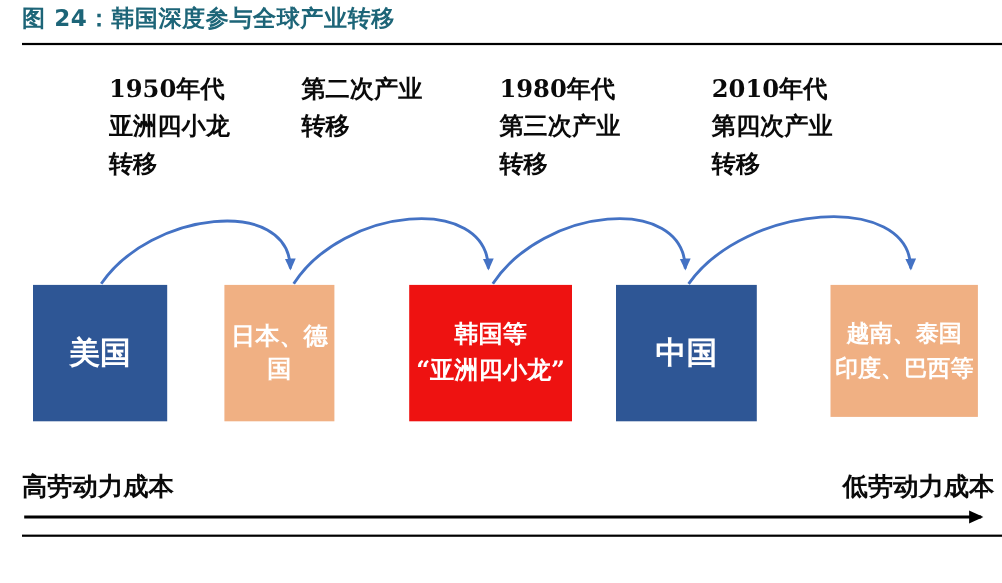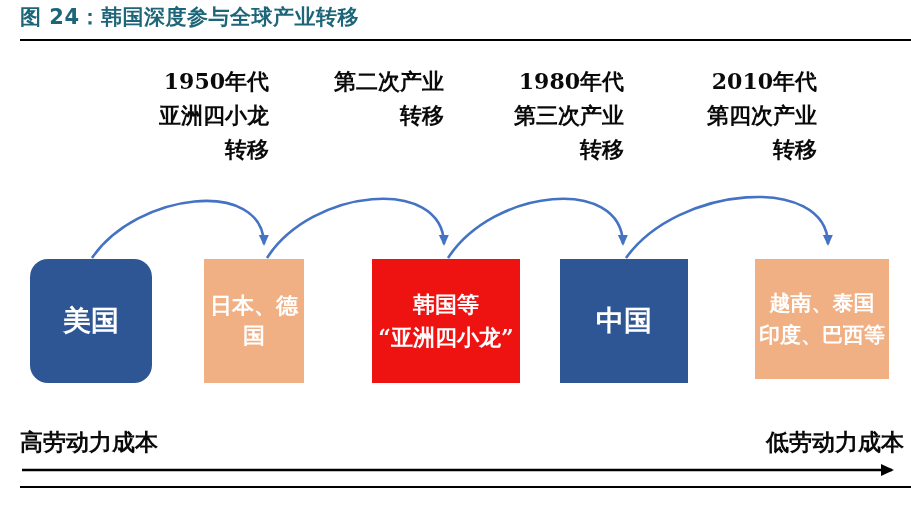--- a/index.html
+++ b/index.html
@@ -27,21 +27,21 @@
     height: 2px;
     background: #000000;
   }
   .rule-top { top: 39px; }
   .rule-bottom { top: 486px; }
 
   .stage {
     position: absolute;
     top: 64px;
     width: 170px;
-    text-align: right;
+    text-align: left;
     font-family: "DejaVu Serif", serif;
     font-weight: bold;
     font-size: 22px;
     line-height: 34px;
     color: #0a0a0a;
   }
   .stage-1 { left: 87px; }
   .stage-2 { left: 262px; }
   .stage-3 { left: 442px; }
   .stage-4 { left: 635px; }
@@ -62,21 +62,21 @@
     align-items: center;
     justify-content: center;
     text-align: center;
     color: #ffffff;
     font-family: "DejaVu Serif", serif;
     font-weight: bold;
   }
   .node-blue   { background: #2E5695; }
   .node-orange { background: #F0B083; }
   .node-red    { background: #EE1211; }
-  .node-usa    { left: 18px;  width: 122px; font-size: 28px; border-radius: 18px; }
+  .node-usa    { left: 18px;  width: 122px; font-size: 28px; }
   .node-jp-de  { left: 192px; width: 100px; font-size: 22px; }
   .node-korea  { left: 360px; width: 148px; font-size: 22px; line-height: 33px; }
   .node-china  { left: 548px; width: 128px; font-size: 28px; }
   .node-next   { left: 743px; width: 134px; height: 120px; font-size: 21px; line-height: 32px; }
   .node-line { display: block; }
 
   .axis-label {
     position: absolute;
     top: 427px;
     font-family: "DejaVu Serif", serif;

